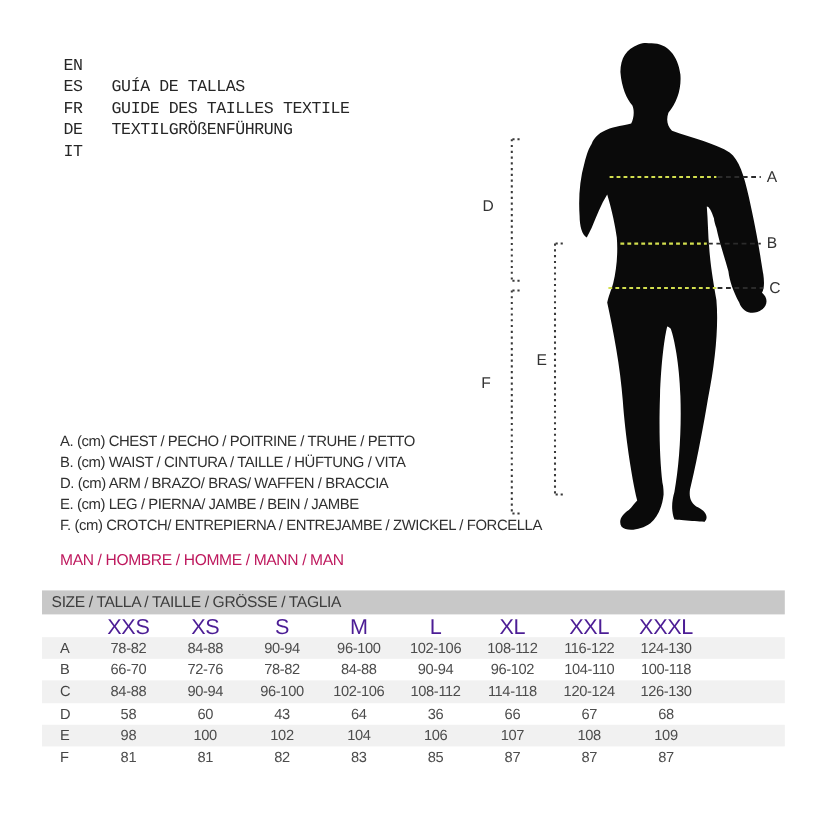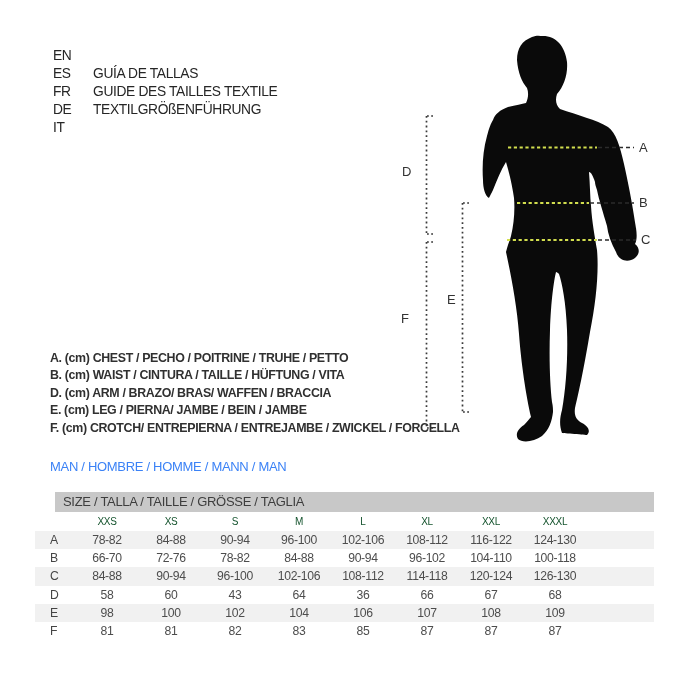--- a/index.html
+++ b/index.html
@@ -2,38 +2,38 @@
 <html><head>
 <meta charset="utf-8">
 <style>
   html,body{margin:0;padding:0;background:#ffffff;}
   .canvas{
     position:relative;width:700px;height:700px;background:#ffffff;overflow:hidden;
     font-family:"Liberation Sans",sans-serif;color:#2d2d2d;
   }
   
   .lang-block{position:absolute;left:53px;top:47px;letter-spacing:-0.35px;}
-  .lang-row{display:flex;line-height:18px;font-size:13.8px;color:#262626;}
+  .lang-row{display:flex;line-height:18px;font-size:13.8px;color:#262626;font-family:Liberation Mono, monospace;}
   .lang-code{width:40px;flex:0 0 40px;}
   
-  .legend-block{position:absolute;left:50px;top:350px;letter-spacing:-0.35px;font-weight:bold;}
+  .legend-block{position:absolute;left:50px;top:360px;letter-spacing:-0.35px;}
   .legend-item{line-height:17.4px;font-size:12.4px;color:#303030;white-space:nowrap;}
   
-  .gender-line{position:absolute;left:50px;top:459px;font-size:13px;color:#3b82f6;letter-spacing:-0.3px;}
+  .gender-line{position:absolute;left:50px;top:459px;font-size:13px;color:#be185d;letter-spacing:-0.3px;}
   
   .size-table{position:absolute;left:35px;top:492px;width:619px;letter-spacing:-0.3px;}
   .table-header{
     height:20px;line-height:20px;background:#c8c8c8;color:#3d3d3d;
-    padding-left:8px;font-size:13px;margin-left:20px;
+    padding-left:8px;font-size:13px;
   }
   .trow{display:grid;grid-template-columns:40px repeat(8,64px) 1fr;align-items:center;height:18.2px;}
   .trow.head{height:19px;}
   .trow.stripe{background:#f1f1f1;}
   .tcell{text-align:center;font-size:12.2px;color:#4d4d4d;}
-  .tcell.collab{color:#14532d;font-size:10px;}
+  .tcell.collab{color:#4c1d95;font-size:18px;}
   .tcell.rowlab{text-align:left;padding-left:15px;color:#454545;}
   
   .figure-svg{position:absolute;left:390px;top:28px;}
   .marker-label{font-size:13px;fill:#333333;font-family:"Liberation Sans",sans-serif;letter-spacing:-0.3px;}
 </style>
 </head>
 <body>
 
 <div class="canvas">
 

